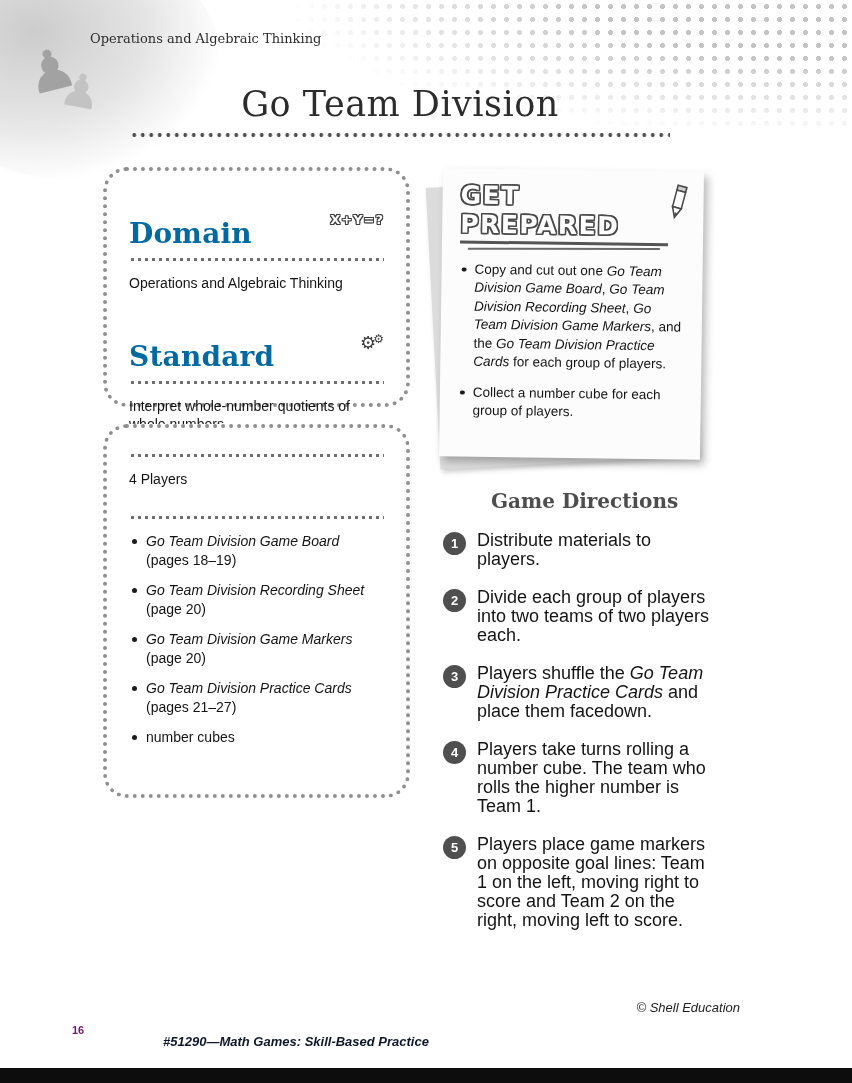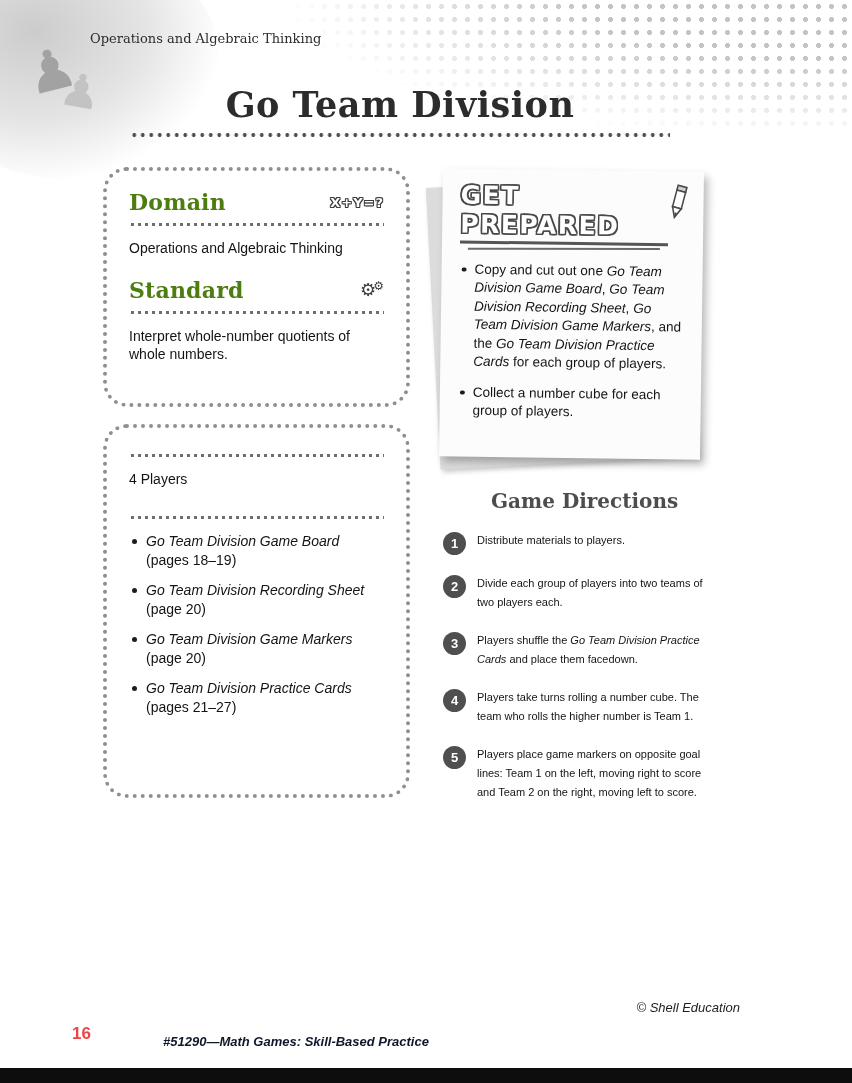--- a/index.html
+++ b/index.html
@@ -22,40 +22,40 @@
   .pawn { position:absolute; font-family:"DejaVu Sans", sans-serif; }
   .pawn1 { left:26px; top:38px; font-size:56px; color:#a2a2a2; transform:rotate(-14deg); }
   .pawn2 { left:60px; top:64px; font-size:46px; color:#c3c3c3; transform:rotate(10deg); }
   .strand {
     position:absolute; left:90px; top:31px;
     font-family:"DejaVu Serif", serif; font-size:13px; color:#2d2d2d;
   }
   
   .title {
     position:absolute; left:106px; top:84px; width:588px; text-align:center;
-    font-family:"DejaVu Serif", serif; font-weight:bold; font-size:35px;
+    font-family:"DejaVu Serif", serif; font-weight:normal; font-size:35px;
     color:#2c2c2c; letter-spacing:0.5px;
   }
   .title-dots {
     position:absolute; left:130px; top:132px; width:540px; height:6px;
     background-image: radial-gradient(circle, #4c4c4c 1.7px, rgba(255,255,255,0) 2.1px);
     background-size: 8.5px 6px; background-repeat:repeat-x; background-position:0 50%;
   }
   
   .panel {
     position:absolute; box-sizing:border-box;
     border:4px dotted #8f8f8f; border-radius:24px; background:#fff;
     padding:18px 22px;
   }
   #domain-box  { left:103px; top:167px; width:307px; height:240px; }
   #players-box { left:103px; top:424px; width:307px; height:374px; }
   .panel-heading-row { display:flex; justify-content:space-between; align-items:center; }
   .panel-heading {
-    font-family:"DejaVu Serif", serif; font-weight:bold; font-size:22px;
-    color:#4d7c0f; letter-spacing:0.2px;
+    font-family:"DejaVu Serif", serif; font-weight:bold; font-size:28px;
+    color:#0369a1; letter-spacing:0.2px;margin-top:28px;
   }
   .dotsep {
     height:5px; margin:7px 0 12px;
     background-image: radial-gradient(circle, #6e6e6e 1.5px, rgba(255,255,255,0) 1.9px);
     background-size:7px 5px; background-repeat:repeat-x; background-position:0 50%;
   }
   .panel-body { font-size:14px; line-height:18px; color:#141414; margin:0 0 20px; }
   .panel-body.tight { margin-bottom:27px; }
   .outline-text {
     font-family:"DejaVu Sans", sans-serif; font-weight:bold; color:#fff;
@@ -107,23 +107,23 @@
     position:absolute; left:443px; top:489px;
     font-family:"DejaVu Serif", serif; font-weight:bold; font-size:20px; color:#4d4d4d;margin-left:48px;
   }
   .steps { position:absolute; left:443px; top:531px; width:270px; }
   .step { display:flex; gap:11px; margin-bottom:19px; }
   .step-num {
     flex:0 0 23px; width:23px; height:23px; border-radius:50%; background:#4f4f4f;
     color:#fff; font-weight:bold; font-size:13px;
     display:flex; align-items:center; justify-content:center; margin-top:1px;
   }
-  .step-text { flex:1; font-size:11px; line-height:19px; color:#141414; }
-  
-  .footer-num { position:absolute; left:72px; top:1024px; font-size:17px; font-weight:bold; color:#ef4444; }
+  .step-text { flex:1; font-size:18px; line-height:19px; color:#141414; }
+  
+  .footer-num { position:absolute; left:72px; top:1024px; font-size:11px; font-weight:bold; color:#701a75; }
   .footer-center {
     position:absolute; left:128px; top:1034px; width:336px; text-align:center;
     font-size:13px; font-weight:bold; font-style:italic; color:#0f172a;
   }
   .footer-right {
     position:absolute; left:558px; top:1000px; width:182px; text-align:right;
     font-size:13px; font-style:italic; color:#1c1c1c;
   }
   .footer-bar { position:absolute; left:0; bottom:0; width:100%; height:15px; background:#0d0d0d; }
 </style>
@@ -161,20 +161,21 @@
 
   <div class="panel" id="players-box">
     <div class="dotsep"></div>
     <div class="panel-body tight">4 Players</div>
     <div class="dotsep"></div>
     <ul class="mat-list">
       <li><em>Go Team Division Game Board</em><br><span>(pages 18–19)</span></li>
       <li><em>Go Team Division Recording Sheet</em><br><span>(page 20)</span></li>
       <li><em>Go Team Division Game Markers</em><br><span>(page 20)</span></li>
       <li><em>Go Team Division Practice Cards</em><br><span>(pages 21–27)</span></li>
+      <li><span>number cubes</span></li>
     </ul>
   </div>
 
   <div class="note-back"></div>
   <div class="note">
     <div class="note-title-row">
       <span class="outline-text note-title">GET PREPARED</span>
       <span>
         <svg width="22" height="40" viewBox="0 0 22 40" aria-hidden="true">
           <g transform="rotate(14 11 20)">

